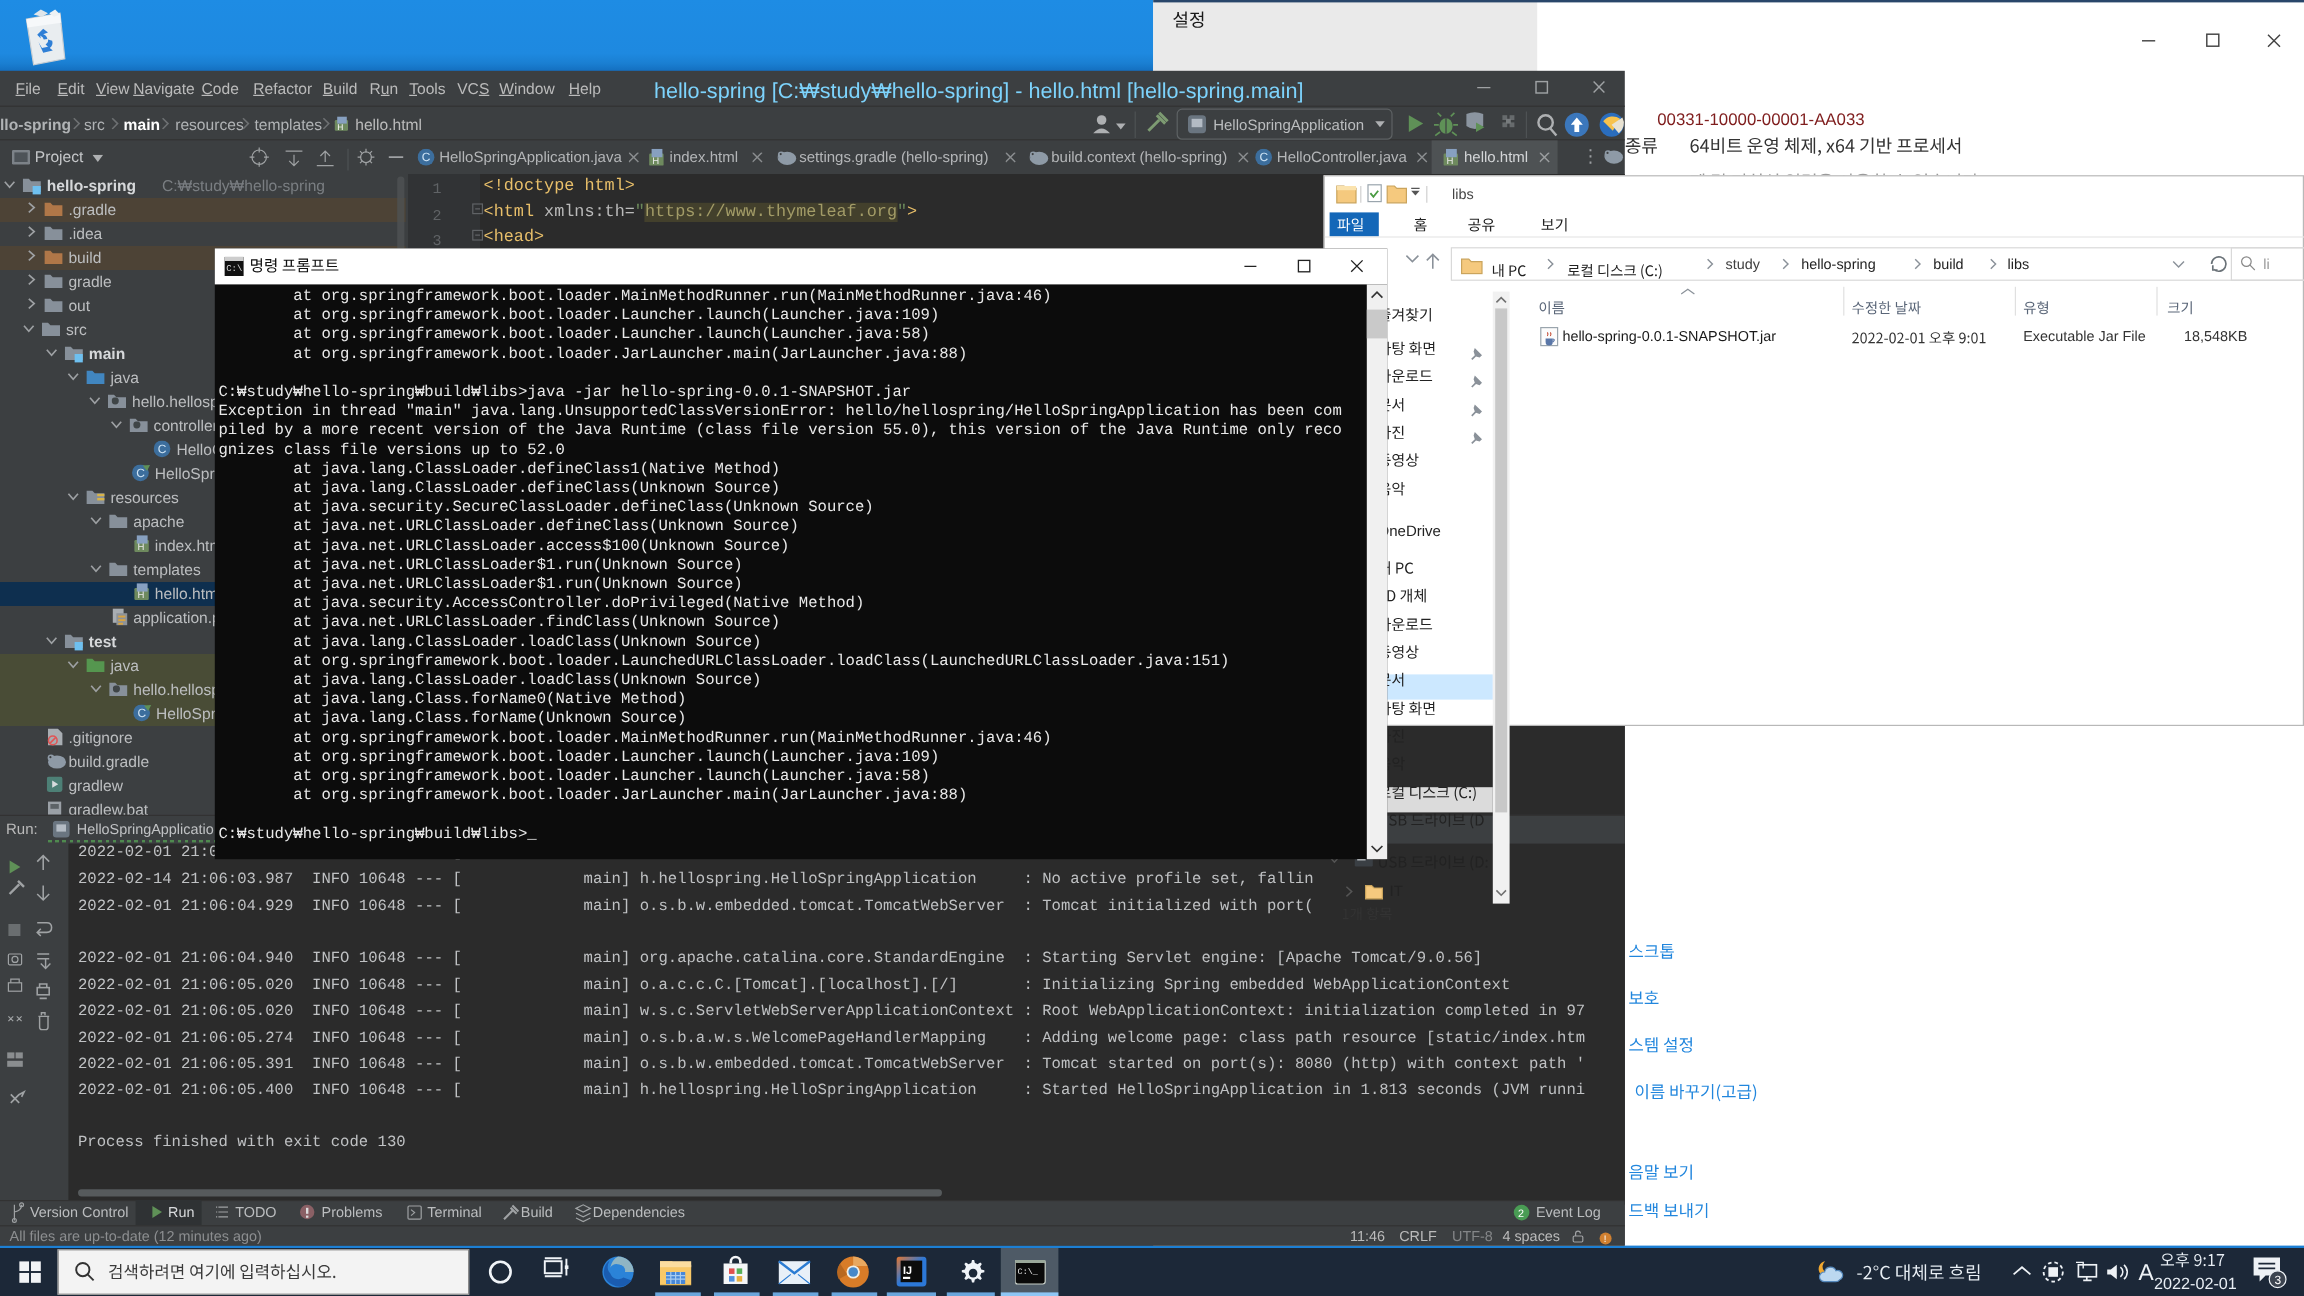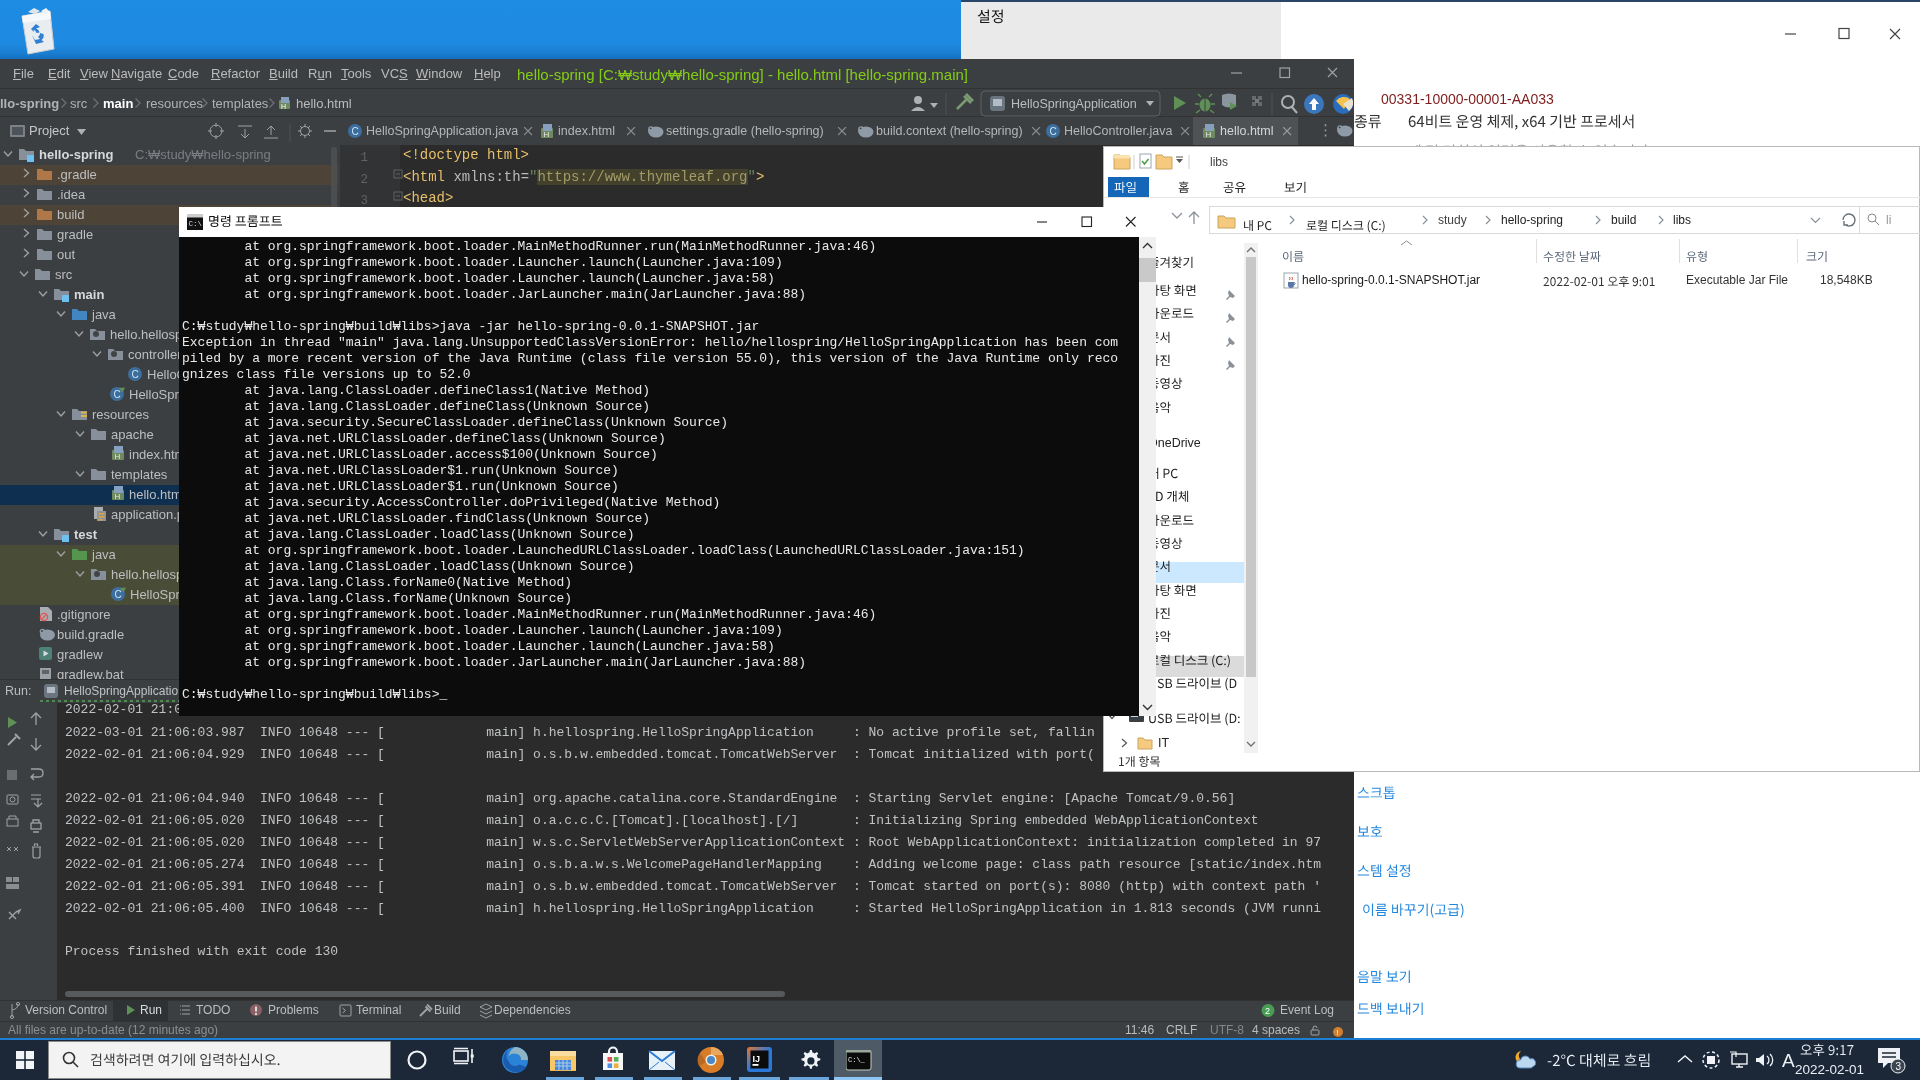--- a/index.html
+++ b/index.html
@@ -48,21 +48,21 @@
     <div class="abs" style="left:80px;top:7px"><span style="text-decoration:underline">V</span>iew</div>
     <div class="abs" style="left:111px;top:7px"><span style="text-decoration:underline">N</span>avigate</div>
     <div class="abs" style="left:168px;top:7px"><span style="text-decoration:underline">C</span>ode</div>
     <div class="abs" style="left:211px;top:7px"><span style="text-decoration:underline">R</span>efactor</div>
     <div class="abs" style="left:269px;top:7px"><span style="text-decoration:underline">B</span>uild</div>
     <div class="abs" style="left:308px;top:7px">R<span style="text-decoration:underline">u</span>n</div>
     <div class="abs" style="left:341px;top:7px"><span style="text-decoration:underline">T</span>ools</div>
     <div class="abs" style="left:381px;top:7px">VC<span style="text-decoration:underline">S</span></div>
     <div class="abs" style="left:416px;top:7px"><span style="text-decoration:underline">W</span>indow</div>
     <div class="abs" style="left:474px;top:7px"><span style="text-decoration:underline">H</span>elp</div>
-    <div class="abs" style="left:517px;top:7px;color:#84cc16;font-size:15px">hello-spring [C:₩study₩hello-spring] - hello.html [hello-spring.main]</div>
+    <div class="abs" style="left:545px;top:7px;color:#7dd3fc;font-size:18px">hello-spring [C:₩study₩hello-spring] - hello.html [hello-spring.main]</div>
     <svg class="ov" width="1354" height="40" style="top:0">
       <g stroke="#9fa2a4" stroke-width="1.2" fill="none">
         <path d="M1231 14 h11"></path>
         <rect x="1280" y="9" width="9.5" height="9.5"></rect>
         <path d="M1328 9 l9 9 M1337 9 l-9 9"></path>
       </g>
     </svg>
     <div class="abs" style="left:0;top:29px;width:1354px;height:1px;background:#323232"></div>
     <div class="abs" style="left:0;top:57px;width:1354px;height:1px;background:#323232"></div>
     <div class="abs" style="left:0px;top:37px;color:#b0b3b5;font-weight:bold">llo-spring</div>
@@ -460,21 +460,21 @@
 <svg class="ov" width="26" height="210" style="left:28px;top:648px" fill="none" stroke="#9fa2a4" stroke-width="1.3">
 <path d="M8 18 v-12 m-5 5 l5 -5 l5 5"></path>
 <path d="M8 31 v12 m-5 -5 l5 5 l5 -5"></path>
 <path d="M3 62 h8 q4 0 4 4 t-4 4 h-8 m3 -3 l-3 3 l3 3"></path>
 <path d="M3 88 h10 m-10 4 h10 m-7 4 l4 4 l4 -4 m-4 4 v-8" stroke-width="1.2"></path>
 <rect x="3" y="116" width="10" height="6"></rect>
       <path d="M5 116 v-3 h6 v3 m-6 9 h6"></path>
 <path d="M4 140 h9 m-8 0 v9 q0 2 2 2 h3 q2 0 2 -2 v-9 m-5.5 -1 v-2 h3 v2" stroke-width="1.2"></path>
 </svg>
     <div class="abs mono" style="left:65px;top:643px;font-size:13px;color:#bfc1c3;white-space:pre">2022-02-01 21:06:03.985  INFO 10648 --- [</div>
-    <div class="abs mono" style="left:65px;top:665.5px;font-size:13px;color:#bfc1c3;white-space:pre">2022-03-01 21:06:03.987  INFO 10648 --- [             main] h.hellospring.HelloSpringApplication     : No active profile set, fallin</div>
+    <div class="abs mono" style="left:65px;top:665.5px;font-size:13px;color:#bfc1c3;white-space:pre">2022-02-14 21:06:03.987  INFO 10648 --- [             main] h.hellospring.HelloSpringApplication     : No active profile set, fallin</div>
     <div class="abs mono" style="left:65px;top:687.5px;font-size:13px;color:#bfc1c3;white-space:pre">2022-02-01 21:06:04.929  INFO 10648 --- [             main] o.s.b.w.embedded.tomcat.TomcatWebServer  : Tomcat initialized with port(</div>
     <div class="abs mono" style="left:65px;top:731.5px;font-size:13px;color:#bfc1c3;white-space:pre">2022-02-01 21:06:04.940  INFO 10648 --- [             main] org.apache.catalina.core.StandardEngine  : Starting Servlet engine: [Apache Tomcat/9.0.56]</div>
     <div class="abs mono" style="left:65px;top:753.5px;font-size:13px;color:#bfc1c3;white-space:pre">2022-02-01 21:06:05.020  INFO 10648 --- [             main] o.a.c.c.C.[Tomcat].[localhost].[/]       : Initializing Spring embedded WebApplicationContext</div>
     <div class="abs mono" style="left:65px;top:775.5px;font-size:13px;color:#bfc1c3;white-space:pre">2022-02-01 21:06:05.020  INFO 10648 --- [             main] w.s.c.ServletWebServerApplicationContext : Root WebApplicationContext: initialization completed in 97</div>
     <div class="abs mono" style="left:65px;top:797.5px;font-size:13px;color:#bfc1c3;white-space:pre">2022-02-01 21:06:05.274  INFO 10648 --- [             main] o.s.b.a.w.s.WelcomePageHandlerMapping    : Adding welcome page: class path resource [static/index.htm</div>
     <div class="abs mono" style="left:65px;top:819.5px;font-size:13px;color:#bfc1c3;white-space:pre">2022-02-01 21:06:05.391  INFO 10648 --- [             main] o.s.b.w.embedded.tomcat.TomcatWebServer  : Tomcat started on port(s): 8080 (http) with context path '</div>
     <div class="abs mono" style="left:65px;top:841.5px;font-size:13px;color:#bfc1c3;white-space:pre">2022-02-01 21:06:05.400  INFO 10648 --- [             main] h.hellospring.HelloSpringApplication     : Started HelloSpringApplication in 1.813 seconds (JVM runni</div>
     <div class="abs mono" style="left:65px;top:885px;font-size:13px;color:#bfc1c3;white-space:pre">Process finished with exit code 130</div>
     <div class="abs" style="left:65px;top:932px;width:720px;height:6px;background:#565a5c;border-radius:3px"></div>
     <div class="abs" style="left:0;top:941px;width:1354px;height:21px;background:#3c3f41;border-top:1px solid #323232"></div>
@@ -523,21 +523,21 @@
     <svg class="ov" width="40" height="14" style="left:1310px;top:965px">
       <rect x="1" y="6" width="8" height="6" rx="1" fill="#b8860b" opacity="0"></rect>
       <g fill="none" stroke="#a0a2a4">
         <rect x="1" y="6" width="8" height="5" rx="1"></rect>
         <path d="M3 6 v-2 a2 2 0 0 1 4 0"></path>
       </g>
       <circle cx="28" cy="8" r="5" fill="#d08030"></circle>
       <text x="26.5" y="11" font-size="8" fill="#fff" font-family="Liberation Sans">!</text>
     </svg>
   </div>
-<div class="abs" style="left:1103px;top:146px;width:817px;height:626px;background:#fff;border:1px solid #b8b8b8;font-size:12px;color:#1a1a1a">
+<div class="abs" style="left:1103px;top:146px;width:817px;height:459px;background:#fff;border:1px solid #b8b8b8;font-size:12px;color:#1a1a1a">
     <svg class="ov" width="200" height="28" style="left:0;top:0">
 <path d="M10 8 h6 l2 2 h8 v12 h-16 Z" fill="#f5c97e" stroke="#caa45c"></path>
       <rect x="10" y="8" width="16" height="3.5" fill="#fbe3ae"></rect>
 <path d="M30 8 v14" stroke="#d0d0d0"></path>
 <rect x="36" y="7" width="11" height="14" fill="#fff" stroke="#9aa5ad"></rect>
       <path d="M38 14 l2.5 3 l4 -5" stroke="#4a9b43" fill="none" stroke-width="1.5"></path>
 <path d="M52 8 h6 l2 2 h8 v12 h-16 Z" fill="#f5c97e" stroke="#caa45c"></path>
 <path d="M72 12 h7 l-3.5 4 Z" fill="#555"></path>
       <path d="M72 10 h7" stroke="#555"></path>
 <path d="M85 8 v14" stroke="#d0d0d0"></path>

